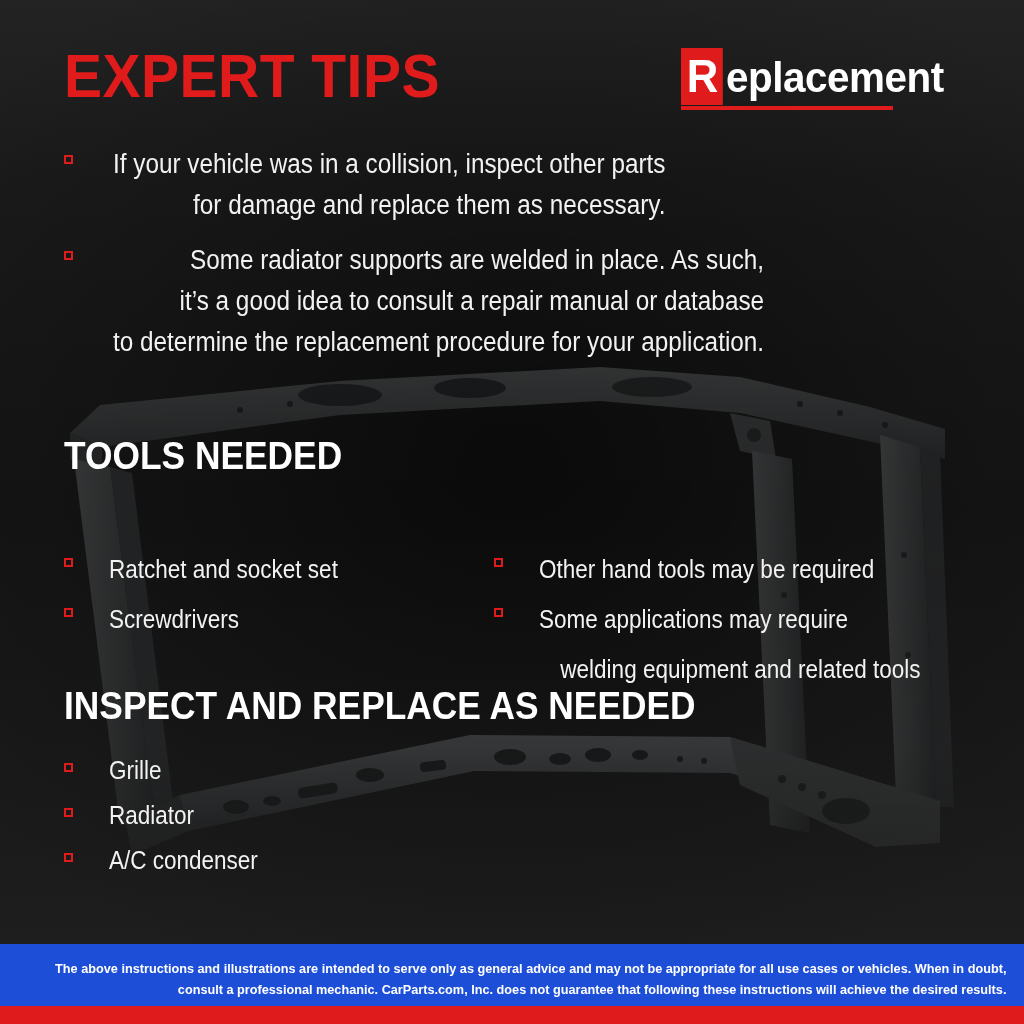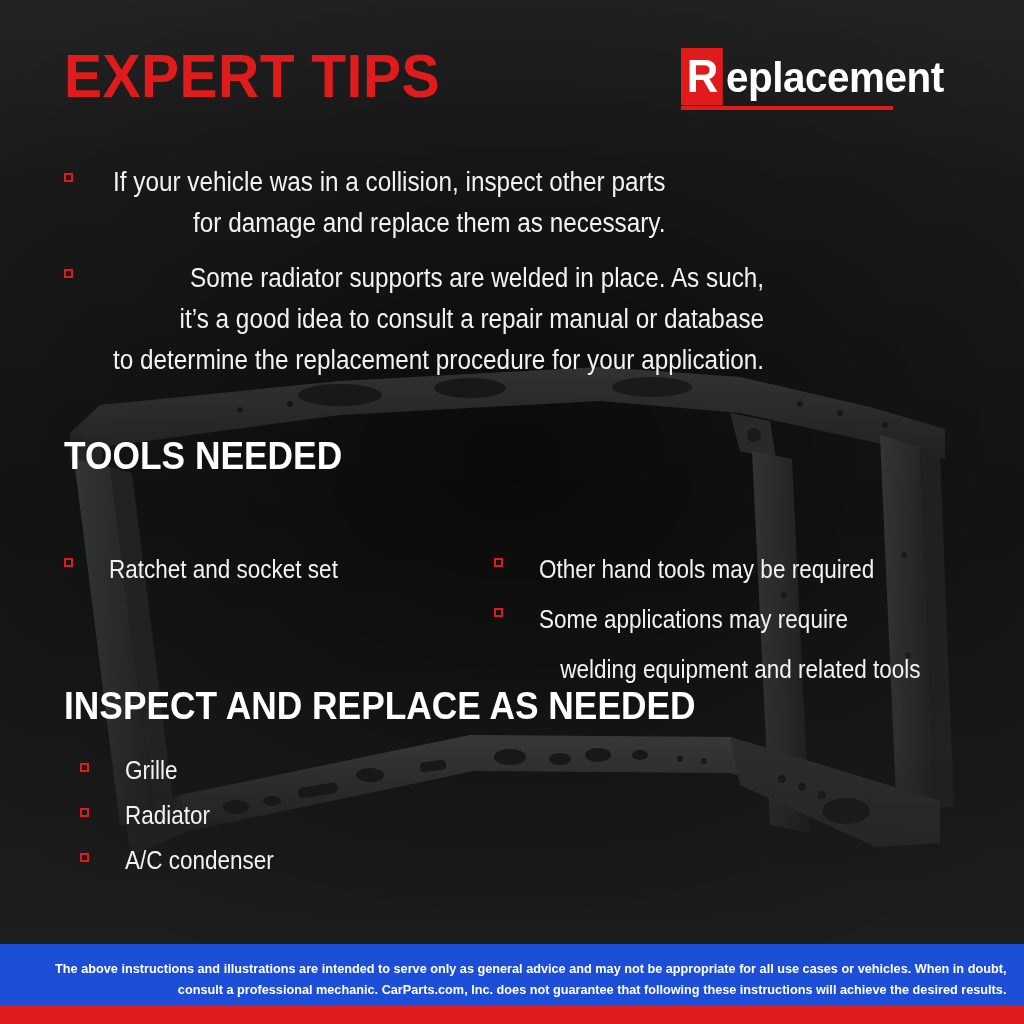--- a/index.html
+++ b/index.html
@@ -112,21 +112,21 @@
     font-weight: 300;
     transform: scaleX(0.90);
     transform-origin: left top;
     white-space: nowrap;
   }
 
   
   .tips {
     position: absolute;
     left: 64px;
-    top: 162px;
+    top: 144px;
     width: 900px;
   }
   .tips .bullet-row { margin-bottom: 14px; }
   .tips .bullet-text { margin-left: 40px; }
 
   
   .section-heading {
     position: absolute;
     left: 64px;
     font-size: 38px;
@@ -165,21 +165,21 @@
     font-weight: 300;
     transform: scaleX(0.90);
     transform-origin: left top;
     white-space: nowrap;
     padding-left: 9px;
   }
 
   
   .inspect-list {
     position: absolute;
-    left: 80px;
+    left: 64px;
     top: 752px;
     width: 500px;
   }
   .inspect-list .bullet-row { margin-bottom: 9px; }
   .inspect-list .bullet-text {
     margin-left: 36px;
     font-size: 25px;
     line-height: 36px;
   }
 
@@ -327,20 +327,24 @@
   </div>
 
   <div class="section-heading" id="tools-heading">TOOLS NEEDED</div>
 
   <div class="tools-cols">
     <div class="tools-col">
       <div class="bullet-row">
         <span class="bullet-sq"></span>
         <span class="bullet-text">Ratchet and socket set</span>
       </div>
+      <div class="bullet-row">
+        <span class="bullet-sq"></span>
+        <span class="bullet-text">Screwdrivers</span>
+      </div>
     </div>
     <div class="tools-col right">
       <div class="bullet-row">
         <span class="bullet-sq"></span>
         <span class="bullet-text">Other hand tools may be required</span>
       </div>
       <div class="bullet-row">
         <span class="bullet-sq"></span>
         <span class="bullet-text">Some applications may require</span>
       </div>

